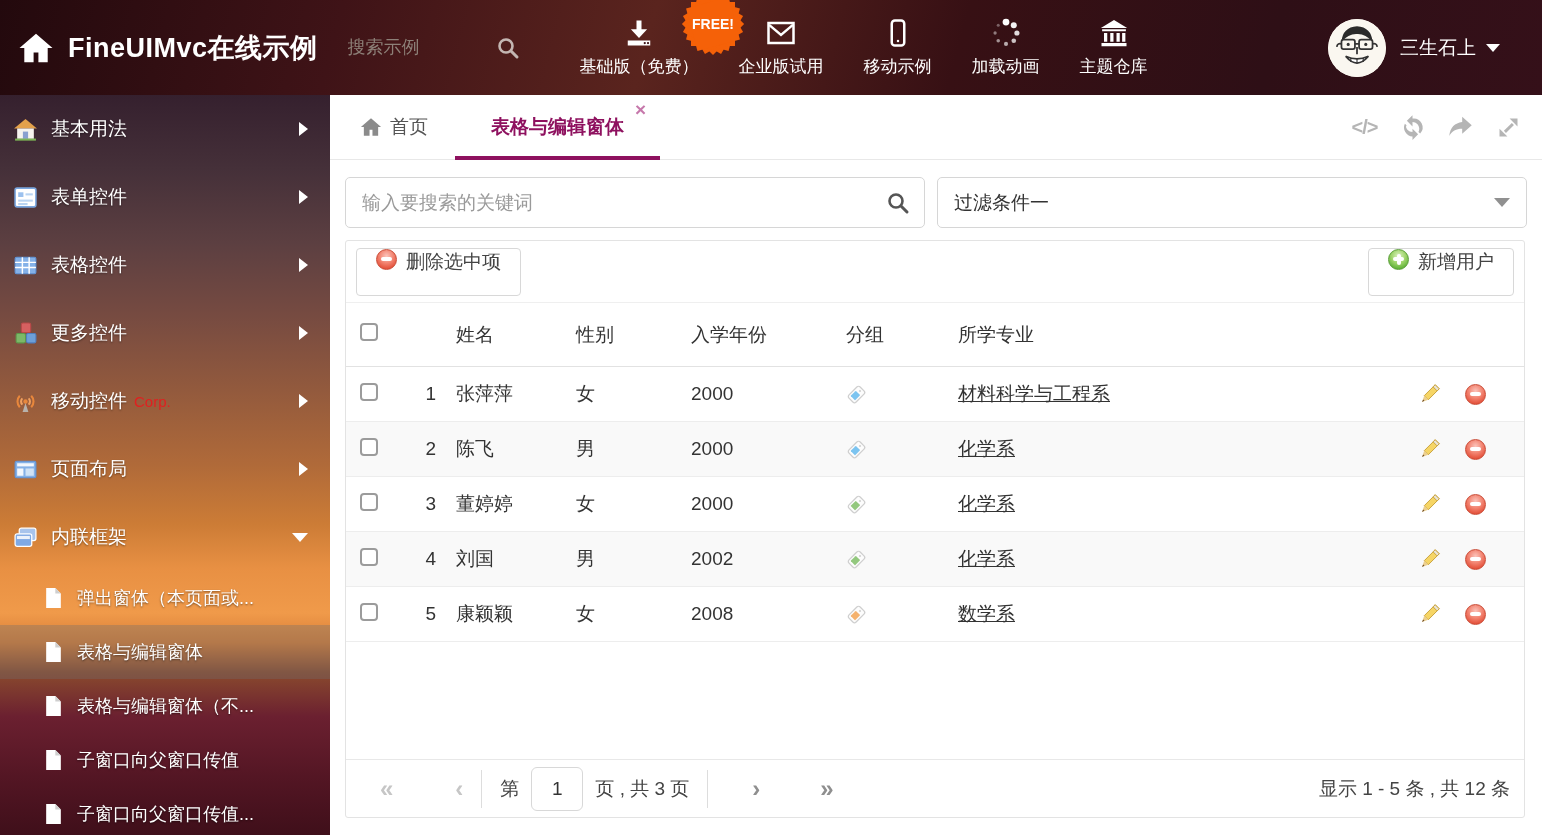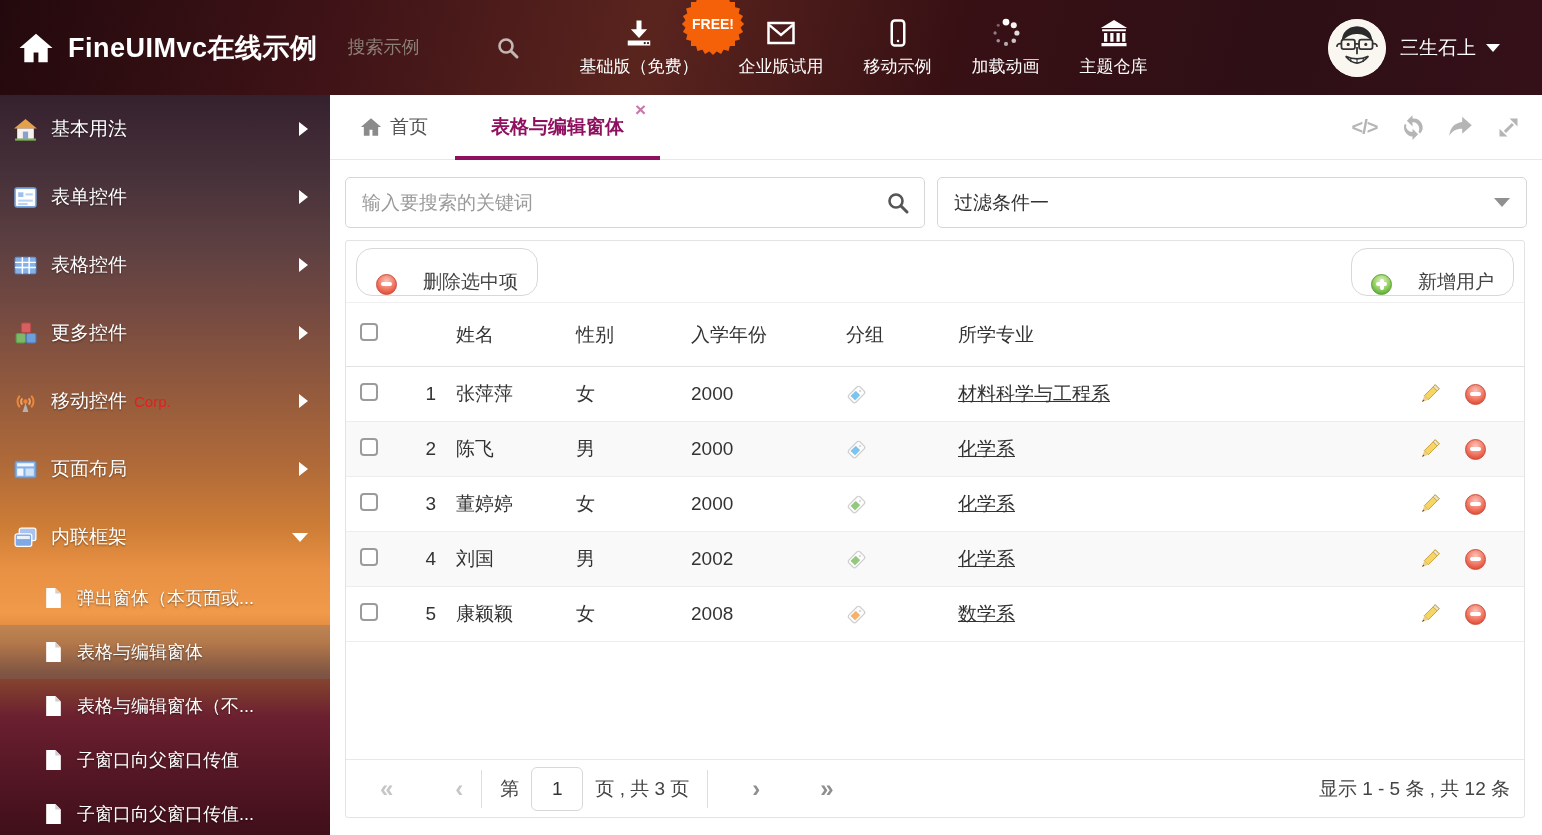--- a/index.html
+++ b/index.html
@@ -78,22 +78,22 @@
   .search-box svg { width:24px; height:24px; margin-right:14px; flex:0 0 auto; }
   .dropdown { position:absolute; left:607px; top:82px; width:590px; height:51px;
     border:1px solid #d6d6d6; border-radius:5px; display:flex; align-items:center; cursor:pointer; }
   .dropdown .dd-val { flex:1; font-size:19px; color:#333; padding-left:16px; }
   .dd-caret { margin-right:16px; width:0; height:0; border-left:8px solid transparent;
     border-right:8px solid transparent; border-top:9px solid #909090; }
 
   .panel { position:absolute; left:15px; top:145px; width:1180px; height:578px;
     border:1px solid #e3e3e3; border-radius:3px; display:flex; flex-direction:column; }
   .gtoolbar { height:62px; border-bottom:1px solid #efefef; display:flex; align-items:center; padding:0 10px; }
-  .btn { height:48px; border:1px solid #d8d8d8; border-radius:16px; background:#fff; display:flex;
-    align-items:flex-end; gap:26px; padding:0 19px; font-size:19px; color:#444; cursor:pointer; }
+  .btn { height:48px; border:1px solid #d8d8d8; border-radius:4px; background:#fff; display:flex;
+    align-items:flex-start; gap:9px; padding:0 19px; font-size:19px; color:#444; cursor:pointer; }
   .btn-add { margin-left:auto; }
   .iminus { width:21px; height:21px; border-radius:50%; position:relative; display:inline-block;
     background:radial-gradient(circle at 50% 32%,#fbc4bb 0%,#f2826f 45%,#e4523c 78%);
     border:1px solid #c94b36; flex:0 0 auto; }
   .iminus::after { content:""; position:absolute; left:4px; right:4px; top:7px; height:4px;
     border-radius:2px; background:#fff; }
   .iplus { width:21px; height:21px; border-radius:50%; position:relative; display:inline-block;
     background:radial-gradient(circle at 50% 32%,#def2c3 0%,#9ed46a 45%,#62b33a 78%);
     border:1px solid #5a9e38; flex:0 0 auto; }
   .iplus::after { content:""; position:absolute; left:4px; right:4px; top:7.5px; height:4px;

